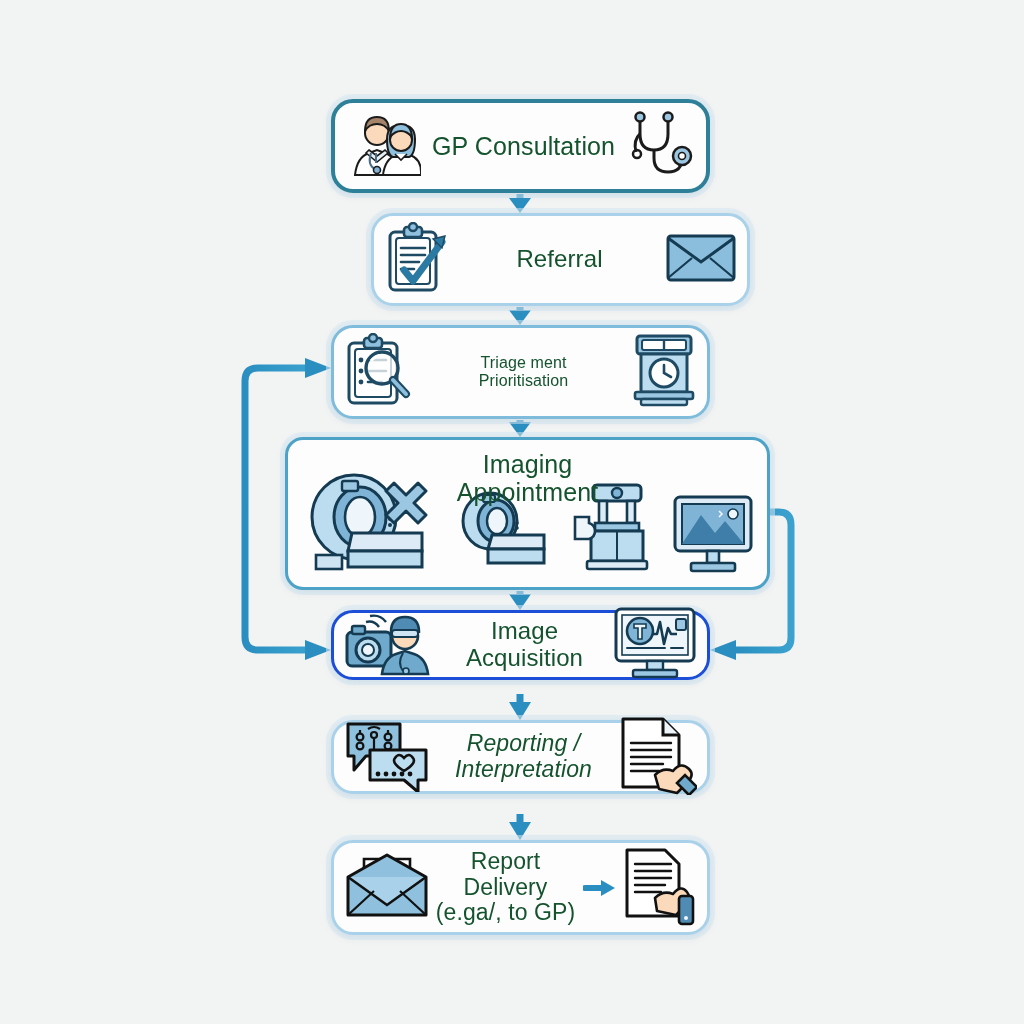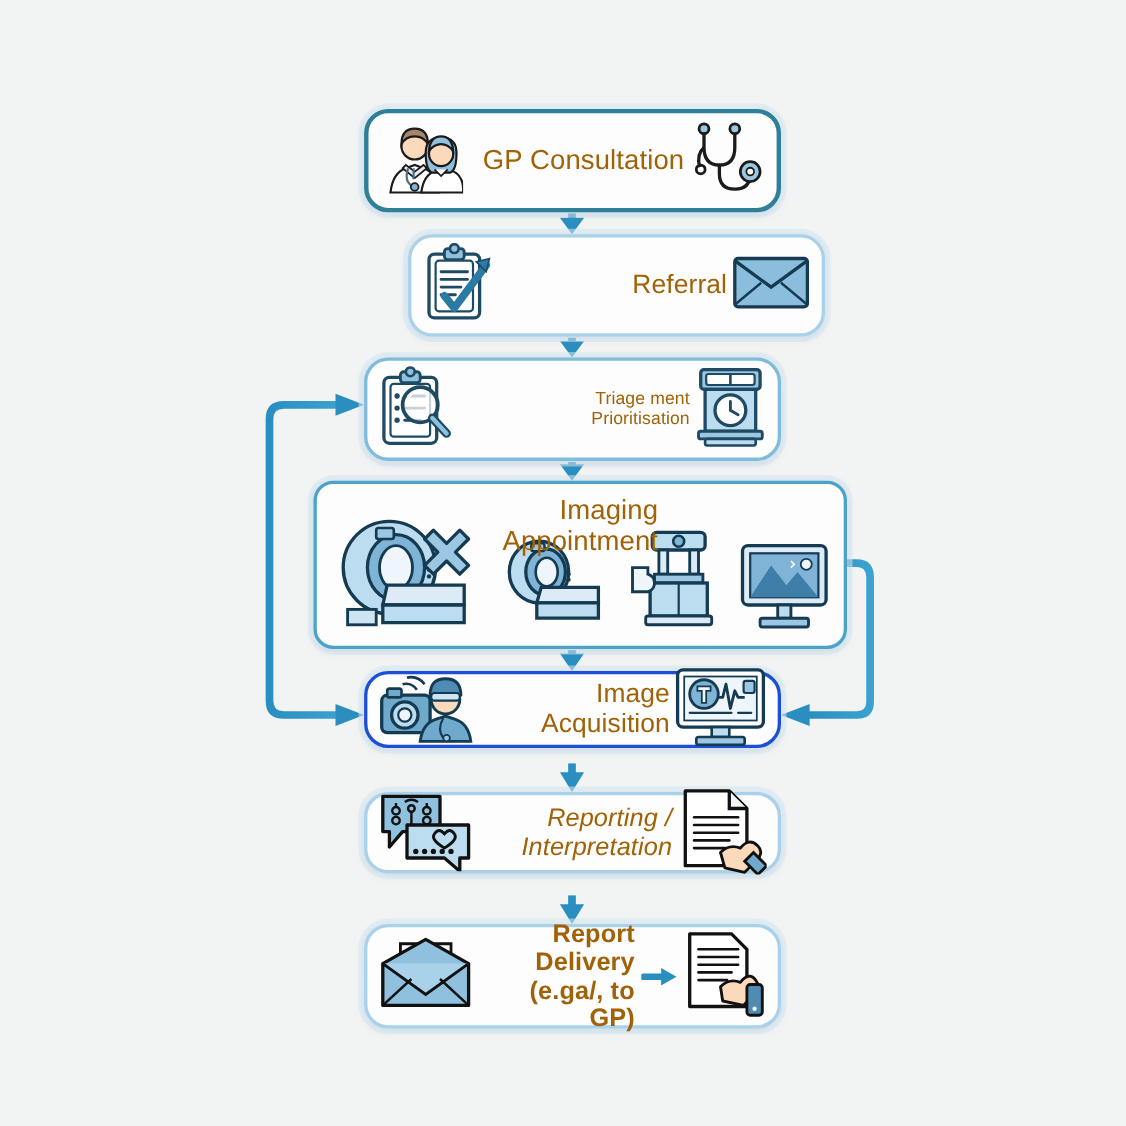--- a/index.html
+++ b/index.html
@@ -31,41 +31,41 @@
     background: #fdfdfd;
     border-radius: 22px;
     display: flex;
     align-items: center;
     justify-content: space-between;
     box-shadow: 0 2px 8px rgba(120,150,170,0.18),
                 0 0 0 5px rgba(214,232,243,0.55);
   }
   .node .label {
     flex: 1 1 auto;
-    text-align: right;
-    color: #a16207;
+    text-align: center;
+    color: #14532d;
     font-size: 24px;
     line-height: 1.12;
     letter-spacing: 0.1px;
     white-space: pre-line;
     padding: 0 4px;
   }
   .icon {
     flex: 0 0 auto;
     display: block;
   }
 
   
   #n-gp        { left: 331px; top: 99px;  width: 379px; height: 94px;  border: 4px solid #2d8098; }
   #n-referral  { left: 331px; top: 213px; width: 379px; height: 93px;  border: 3px solid #a9d2ea; margin-left: 40px; }
   #n-triage    { left: 331px; top: 325px; width: 379px; height: 94px;  border: 3px solid #7fbcdb; }
   #n-imaging   { left: 285px; top: 437px; width: 485px; height: 153px; border: 3px solid #4da3c7; border-radius: 18px; flex-direction: column; justify-content: flex-start; }
   #n-acq       { left: 331px; top: 610px; width: 379px; height: 70px;  border: 3px solid #1d4ed8; }
   #n-report    { left: 331px; top: 720px; width: 379px; height: 74px;  border: 3px solid #a9d2ea; font-style: italic; }
-  #n-delivery  { left: 331px; top: 840px; width: 379px; height: 95px;  border: 3px solid #a9d2ea; font-weight: bold; }
+  #n-delivery  { left: 331px; top: 840px; width: 379px; height: 95px;  border: 3px solid #a9d2ea; }
 
   #n-gp .label        { font-size: 25px; }
   #n-imaging .label   { font-size: 25px; margin-top: 10px; position: relative; z-index: 3; }
   #n-imaging .icon-row{ position: absolute; left: 14px; right: 10px; bottom: 6px; display: flex; align-items: flex-end; justify-content: space-between; }
   #n-delivery .label  { font-size: 23px; }
   #n-report .label    { font-size: 23px; }
   #n-triage .label    { font-size: 16px; }
 
   .pad-l { padding-left: 10px; }
   .pad-r { padding-right: 10px; }

